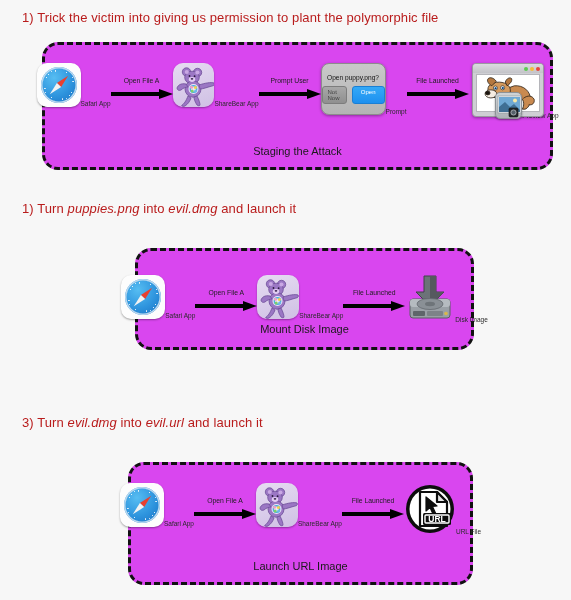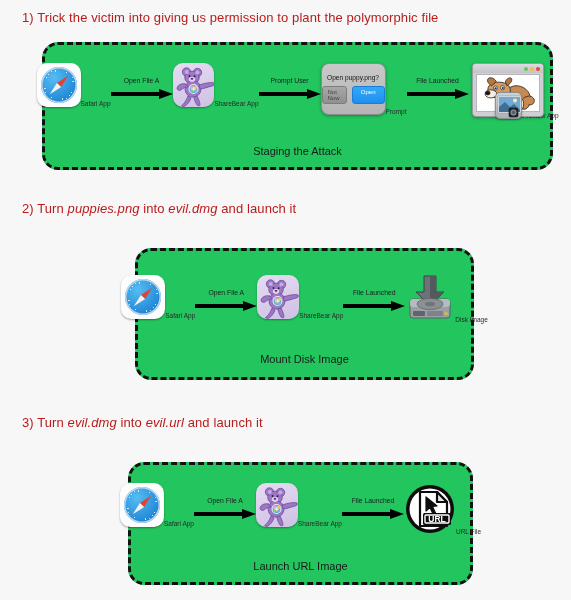--- a/index.html
+++ b/index.html
@@ -15,21 +15,21 @@
     position: absolute;
     font-size: 13px;
     color: #b91c1c;
     letter-spacing: 0.1px;
     white-space: nowrap;
   }
   .step-heading .em { font-style: italic; margin-top: 20px; }
 
   .panel {
     position: absolute;
-    background: #22c55e;
+    background: #d946ef;
     border: 3px dashed #111;
     border-radius: 16px;
   }
 
   .flow {
     position: absolute;
     left: 0; right: 0;
     display: flex;
     align-items: flex-start;
     justify-content: center;
@@ -325,24 +325,24 @@
         </div>
         <div class="node-label">Preview App</div>
       </div>
 
     </div>
 
     <div class="panel-caption" style="bottom:10px;">Staging the Attack</div>
   </div>
 
   <div class="step-heading" style="left:22px; top:201px;">
-    <span>2) Turn </span><span class="em">puppies.png</span><span> into </span><span class="em">evil.dmg</span><span> and launch it</span>
+    <span>1) Turn </span><span class="em">puppies.png</span><span> into </span><span class="em">evil.dmg</span><span> and launch it</span>
   </div>
 
-  <div class="panel" style="left:135px; top:248px; width:339px; height:132px;">
+  <div class="panel" style="left:135px; top:248px; width:339px; height:102px;">
 
     <div class="flow" style="top:24px;">
 
       <div class="node">
         <div class="ico safari">
           <div class="dial">
             <div class="ticks"></div>
             <div class="needle-r"></div>
             <div class="needle-w"></div>
           </div>

